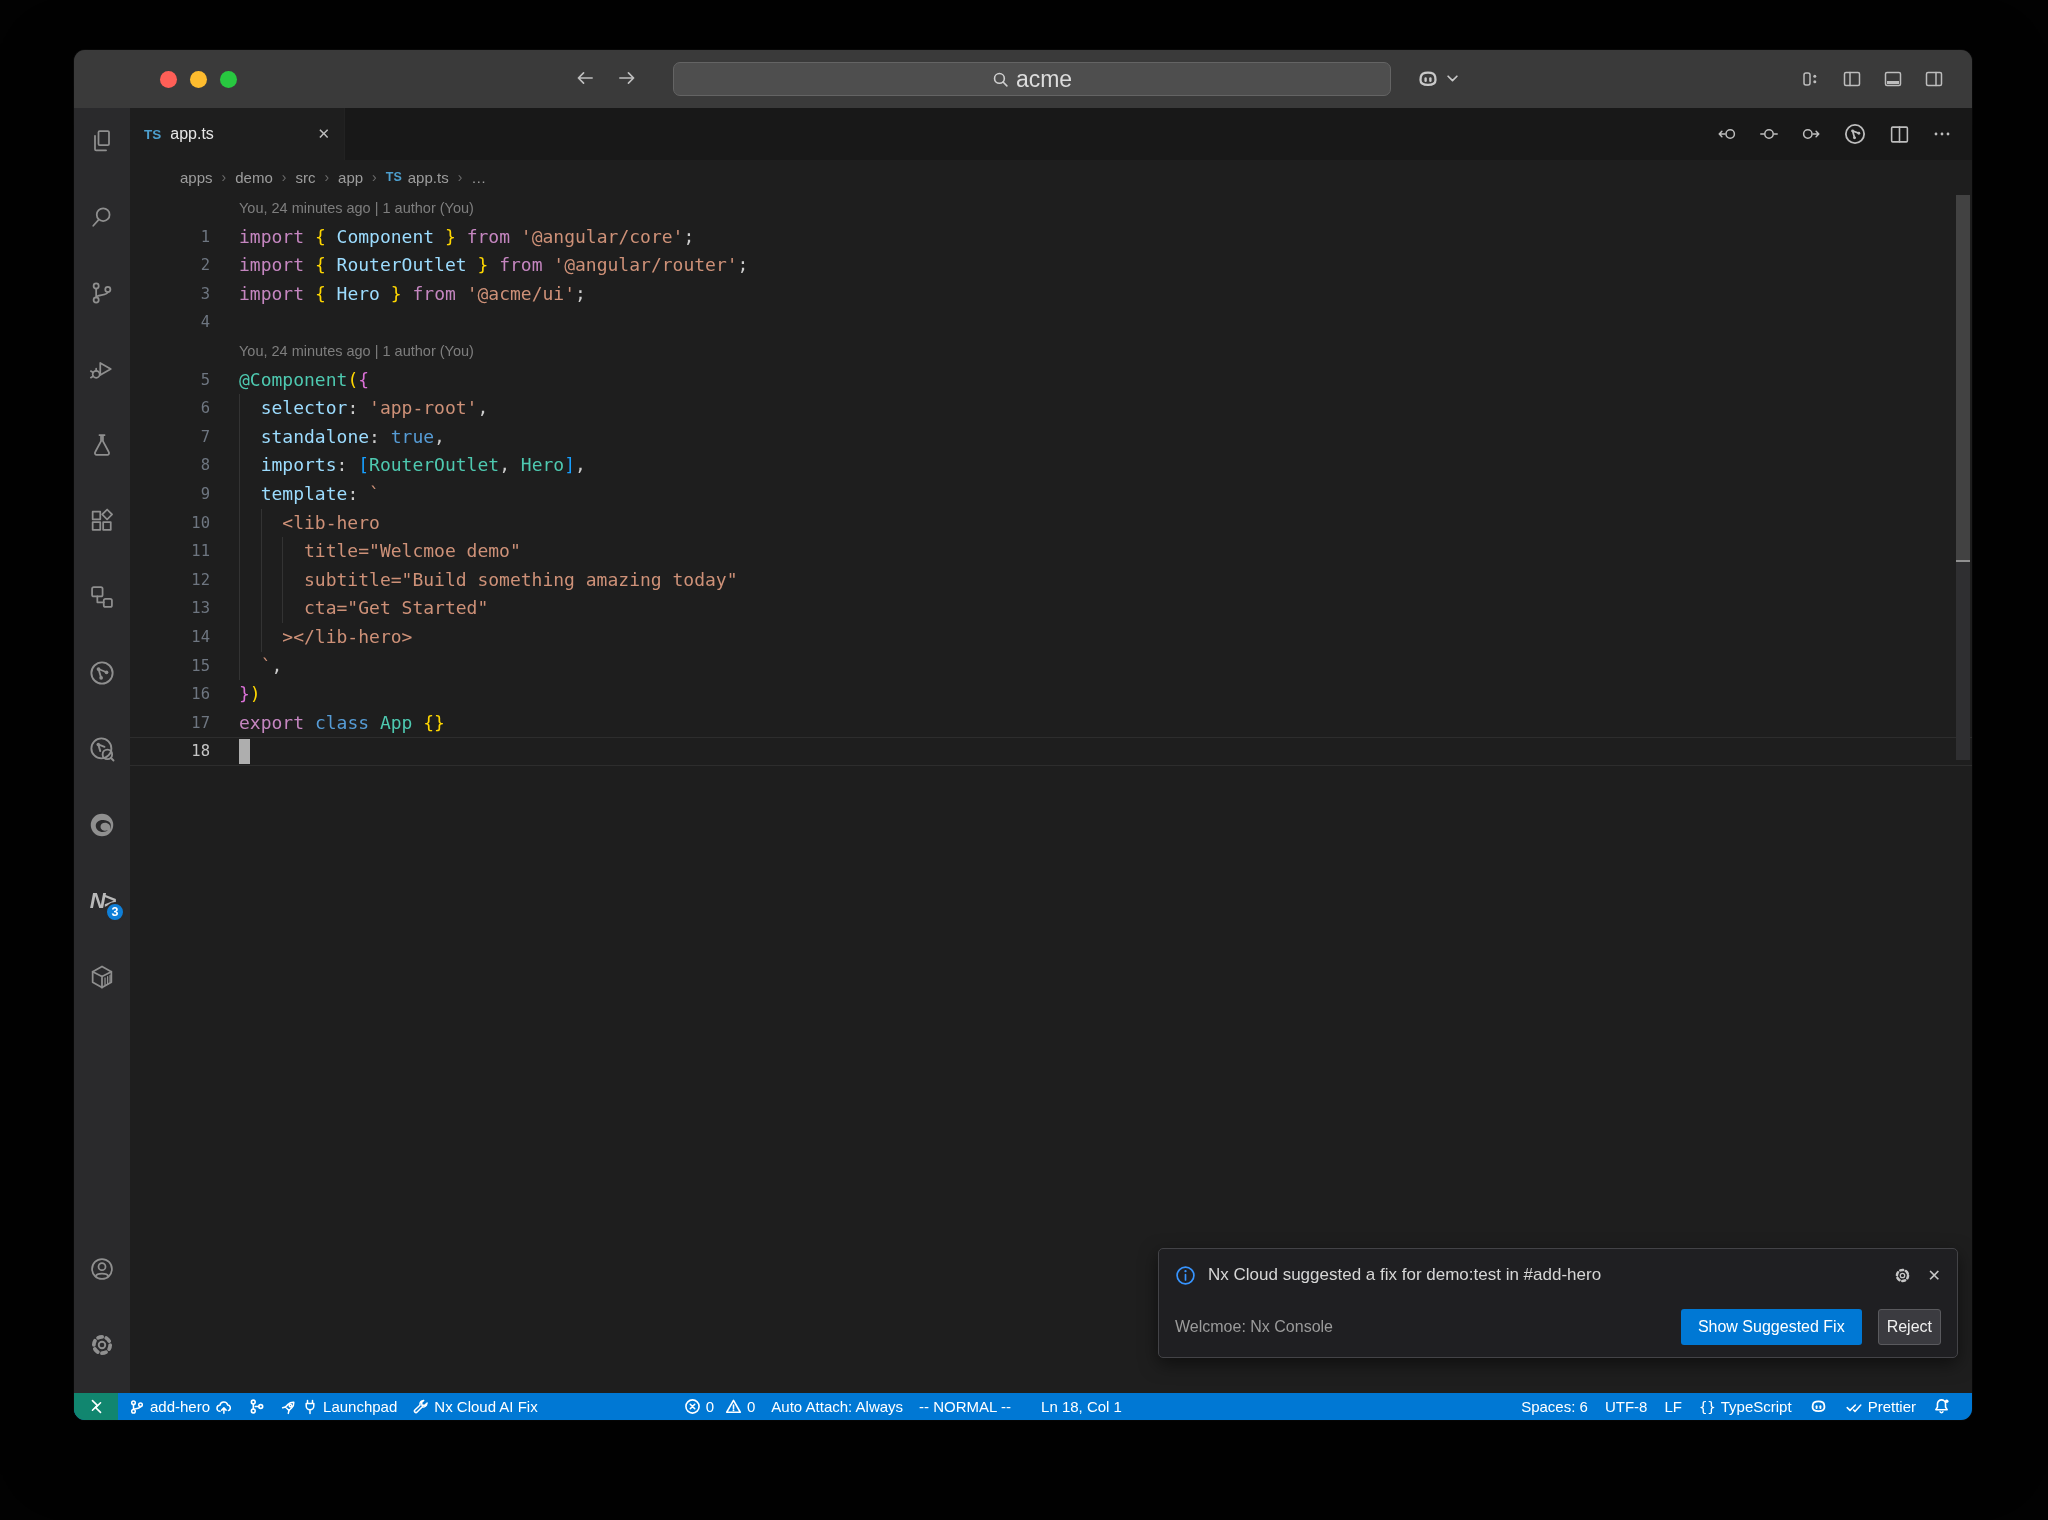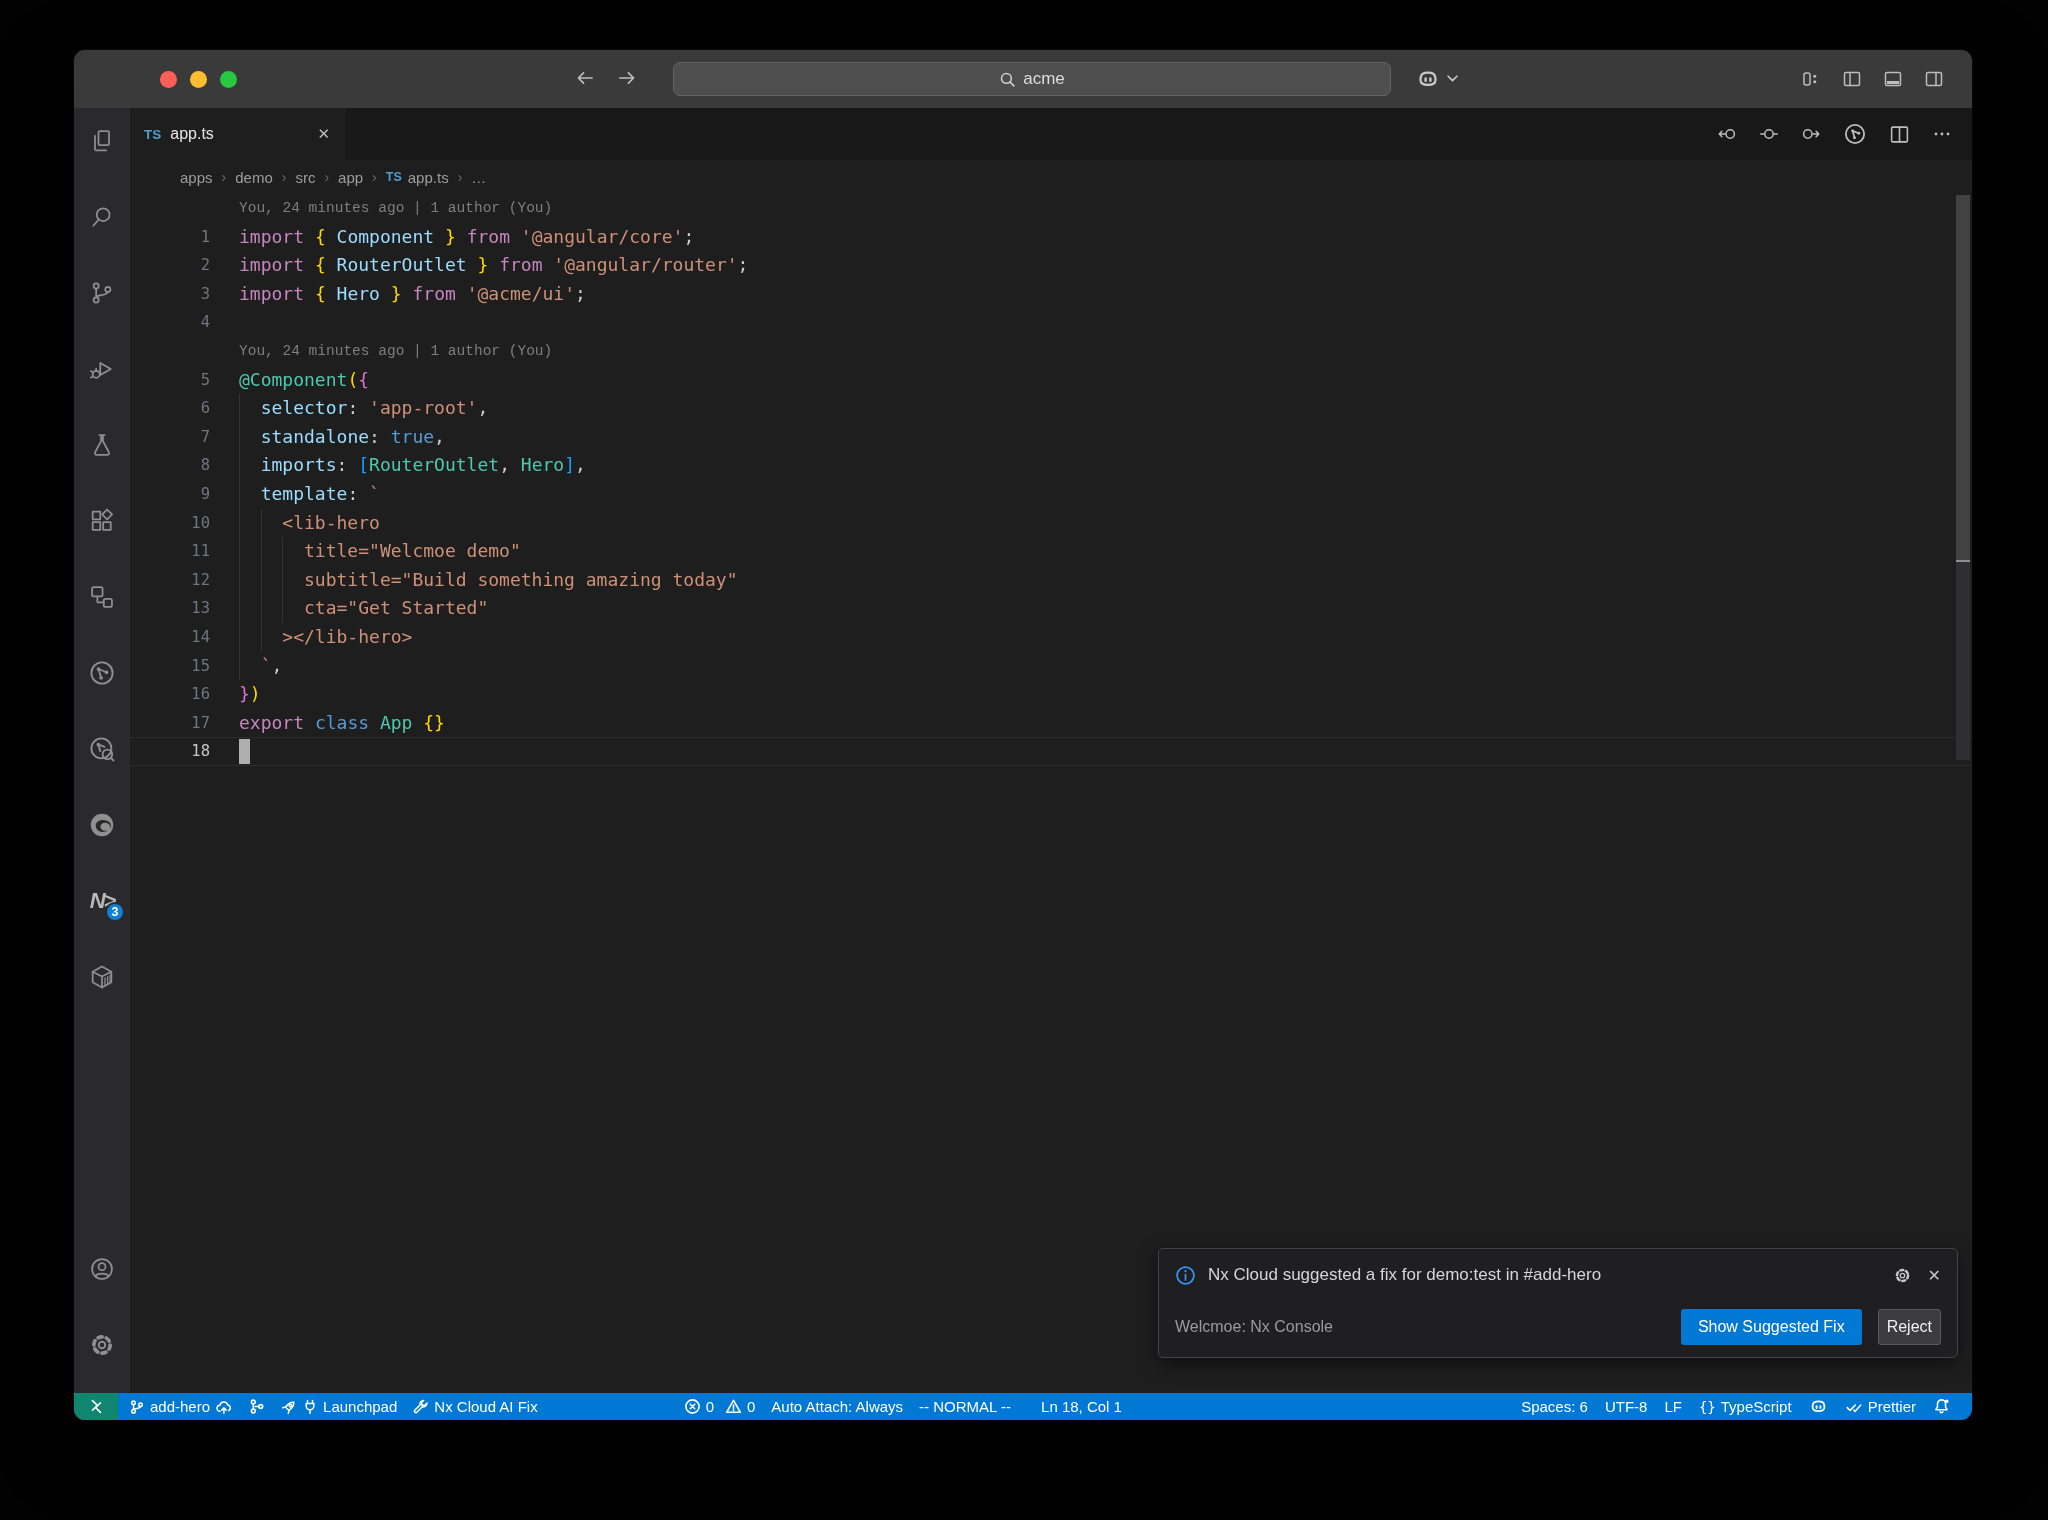--- a/index.html
+++ b/index.html
@@ -22,21 +22,21 @@
   
   .titlebar { height:58px; flex:0 0 58px; background:#3a3a3a; position:relative; }
   .traffic { position:absolute; left:86px; top:21px; display:flex; gap:13px; }
   .traffic i { width:17px; height:17px; border-radius:50%; display:block; }
   .tl-close{background:#ff5f57} .tl-min{background:#febc2e} .tl-zoom{background:#28c840}
   .nav-arrows { position:absolute; left:500px; top:17px; display:flex; gap:20px; color:#bfbfbf; }
   .command-center {
     position:absolute; left:599px; top:12px; width:718px; height:34px;
     background:#4e4e4e; border:1px solid #646464; border-radius:7px;
     display:flex; align-items:center; justify-content:center; gap:7px;
-    color:#dcdcdc; font-size:17px;
+    color:#dcdcdc; font-size:23px;
   }
   .command-center .mag { color:#cfcfcf; }
   .copilot-btn { position:absolute; left:1342px; top:17px; display:flex; align-items:center; gap:7px; color:#c9c9c9; }
   .layout-controls { position:absolute; right:28px; top:19px; display:flex; gap:21px; color:#bdbdbd; }
 
   
   .body-row { flex:1; display:flex; min-height:0; }
 
   .activitybar {
     width:56px; flex:0 0 56px; background:#2a2a2c; display:flex; flex-direction:column;
@@ -67,21 +67,21 @@
   
   .breadcrumbs { height:34px; flex:0 0 34px; display:flex; align-items:center; padding-left:50px; gap:9px; font-size:15px; color:#9d9d9d; background:#1e1e1e; }
   .bc-sep { color:#6b6b6b; font-size:14px; }
   .bc-ts { color:#4d9fce; font-weight:700; font-size:12.5px; margin-right:-3px; }
 
   
   .editor { flex:1; position:relative; overflow:hidden; font-family:"DejaVu Sans Mono", monospace; font-size:18px; background:#1e1e1e; }
   .row { height:28.6px; line-height:28.6px; position:relative; display:flex; white-space:pre; }
   .gut { flex:0 0 80px; text-align:right; color:#6e7681; font-size:15.5px; }
   .code { margin-left:29px; }
-  .blame { margin-left:29px; font-family:Liberation Mono, monospace; font-size:14.5px; color:#7e7e7e; }
+  .blame { margin-left:29px; font-family:Liberation Sans, sans-serif; font-size:14.5px; color:#7e7e7e; }
   .row.current { box-shadow: inset 0 1px 0 #2d2d2d, inset 0 -1px 0 #2d2d2d; }
   .row.current .gut { color:#c6c6c6; }
   .guide { position:absolute; top:0; bottom:0; width:1px; background:#333; }
   .cursor { position:absolute; left:109px; top:2px; width:11px; height:25px; background:#aeaeae; }
 
   .tk-kw{color:#C586C0} .tk-var{color:#9CDCFE} .tk-cls{color:#4EC9B0} .tk-str{color:#CE9178}
   .tk-bkw{color:#569CD6} .tk-p{color:#cccccc} .tk-b1{color:#FFD700} .tk-b2{color:#DA70D6} .tk-b3{color:#179FFF}
 
   
   .sb { position:absolute; top:0; right:2px; width:14px; bottom:0; }

